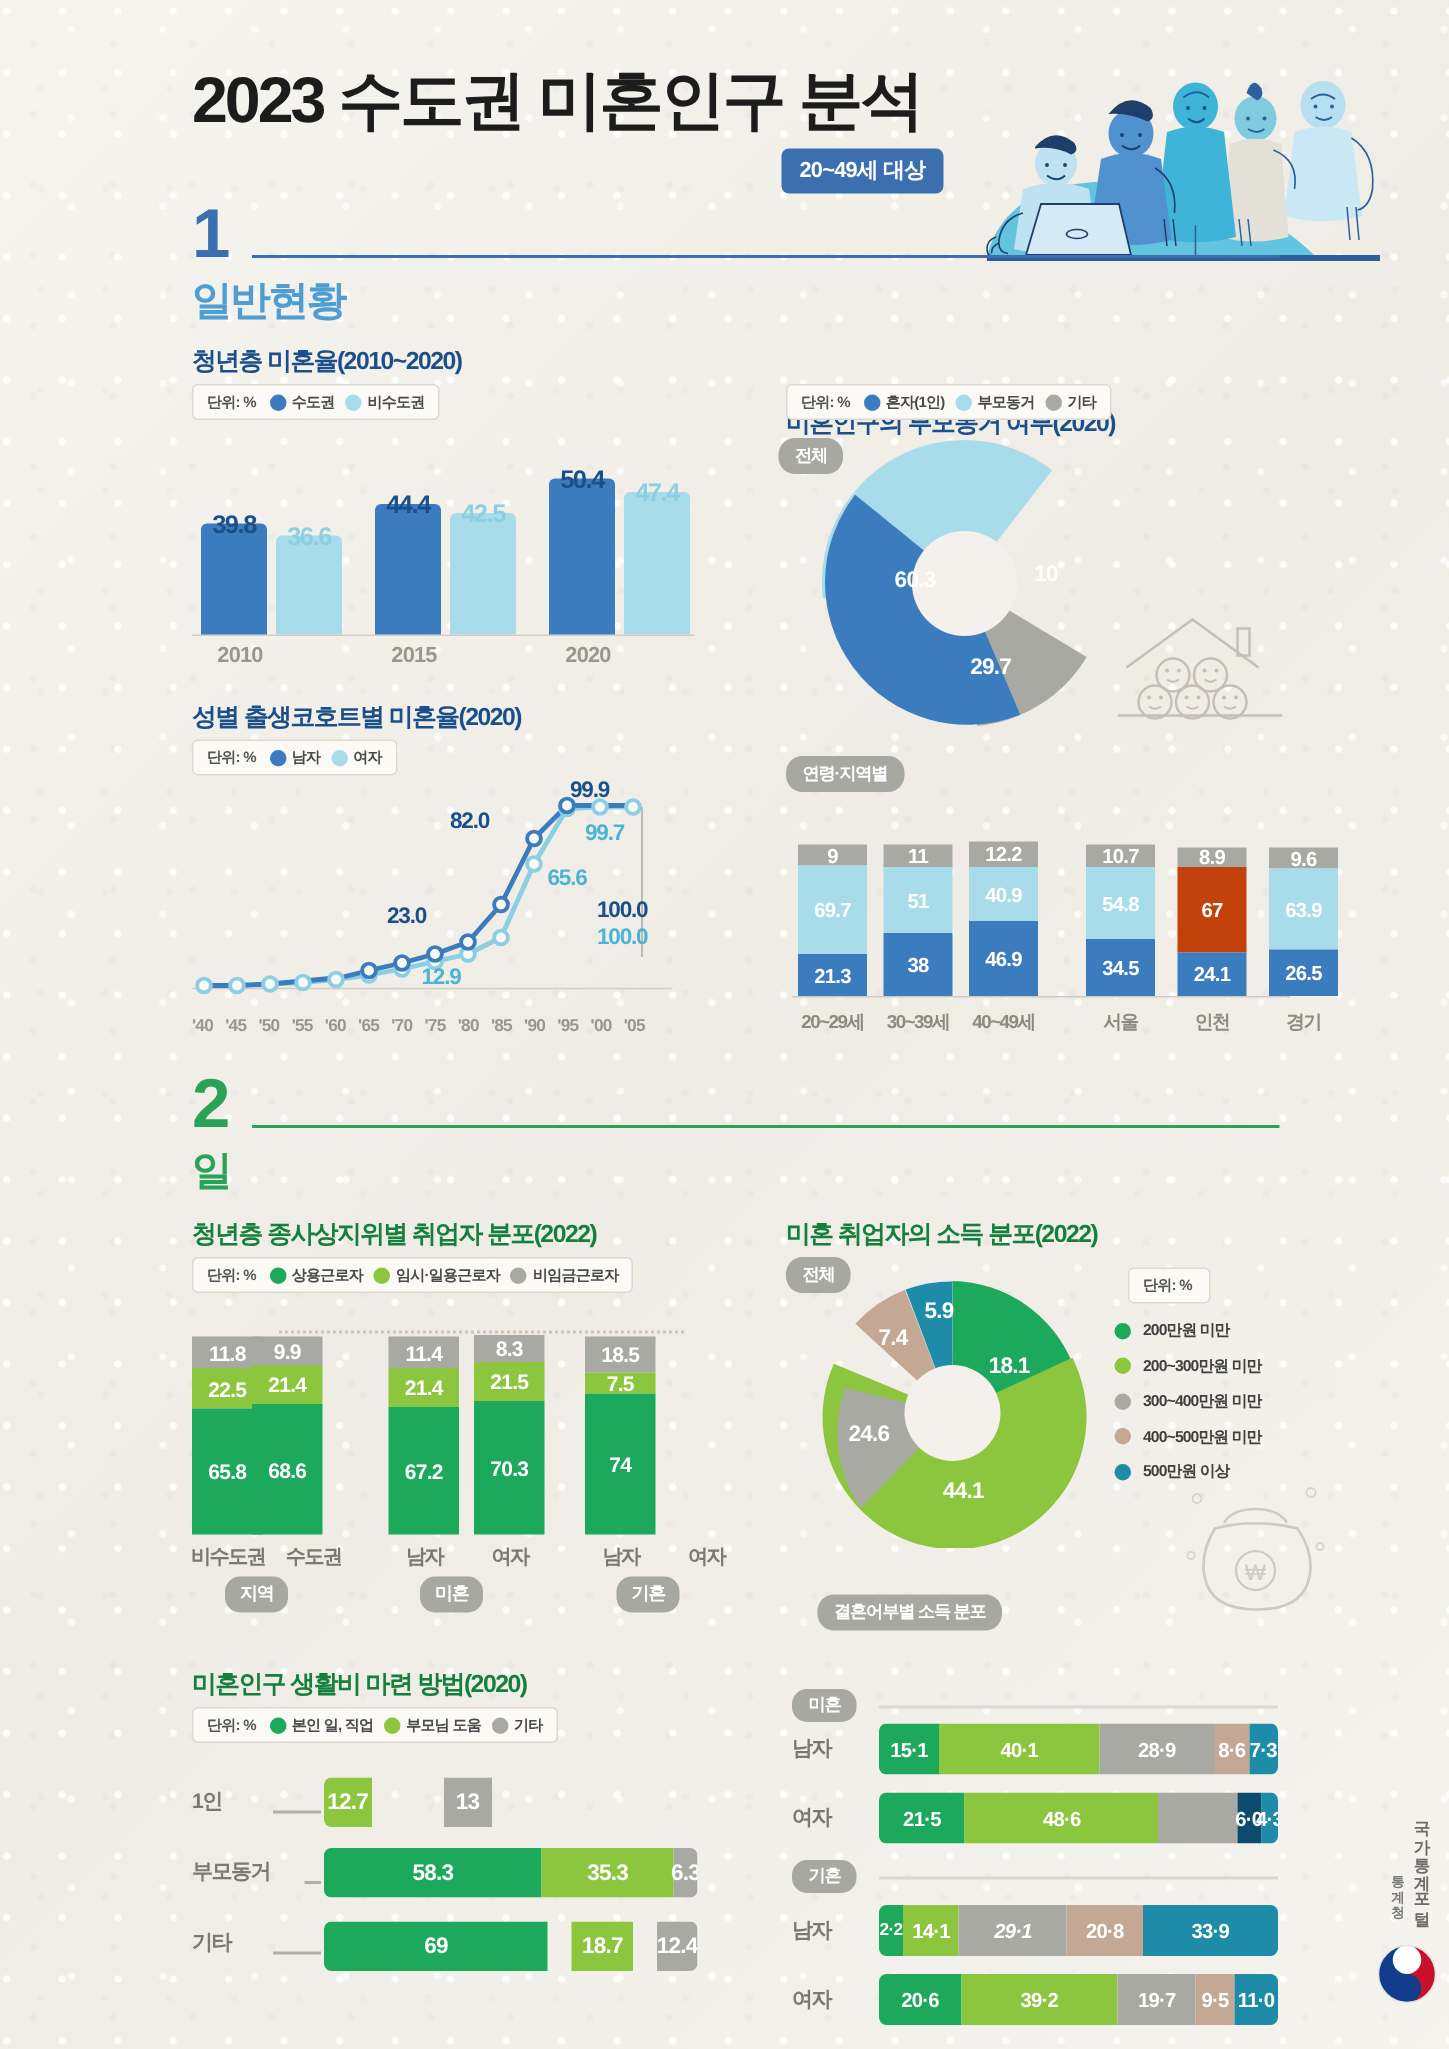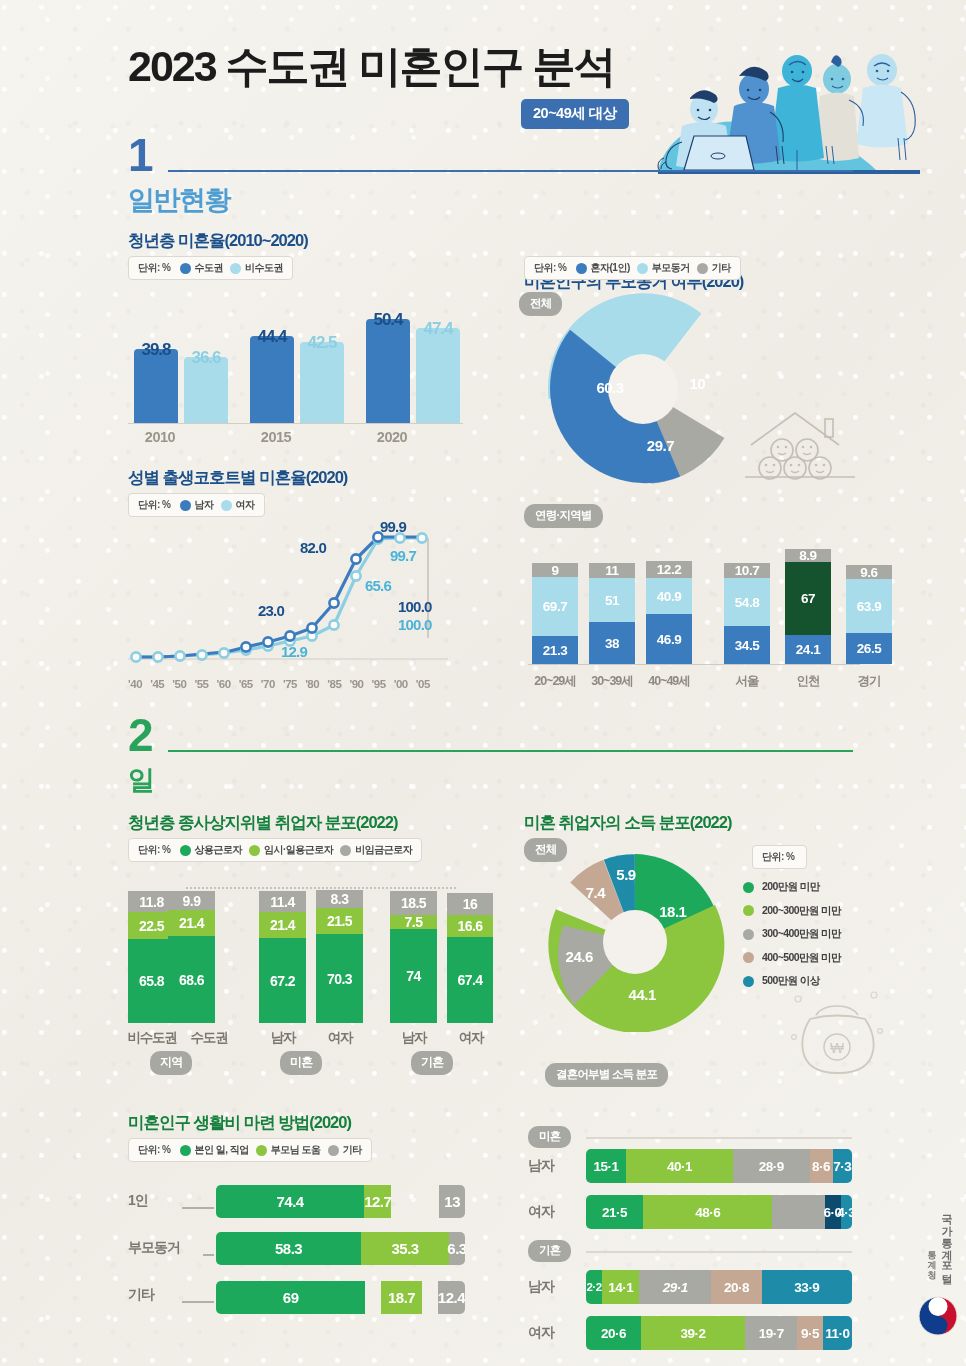--- a/index.html
+++ b/index.html
@@ -450,21 +450,21 @@
       <div class="seg" style="height:36px;  background:#a9dcea;">40.9</div>
       <div class="seg" style="height:50px;  background:#3b7cbe;">46.9</div>
     </div>
     <div class="col" style="left:196px;">
       <div class="seg" style="height:15px;  background:#a9a9a4;">10.7</div>
       <div class="seg" style="height:48px;  background:#a9dcea;">54.8</div>
       <div class="seg" style="height:38px;  background:#3b7cbe;text-align:center;">34.5</div>
     </div>
     <div class="col" style="left:257px;">
       <div class="seg" style="height:13px;  background:#a9a9a4;">8.9</div>
-      <div class="seg" style="height:73px;  background:#14532d;text-align:right;">67</div>
+      <div class="seg" style="height:57px;  background:#c2410c;text-align:right;">67</div>
       <div class="seg" style="height:29px;  background:#3b7cbe;">24.1</div>
     </div>
     <div class="col" style="left:318px; width:46px;">
       <div class="seg" style="height:14px;  background:#a9a9a4;">9.6</div>
       <div class="seg" style="height:54px;  background:#a9dcea;">63.9</div>
       <div class="seg" style="height:31px;  background:#3b7cbe;">26.5</div>
     </div>
 
     <div class="xlab" style="left:-4px;">20~29세</div>
     <div class="xlab" style="left:53px;">30~39세</div>
@@ -515,25 +515,20 @@
     </div>
     <div class="col" style="left:188px;">
       <div class="seg" style="height:18px;  background:#a9a9a4;">8.3</div>
       <div class="seg" style="height:26px;  background:#8cc63f;">21.5</div>
       <div class="seg" style="height:89px;  background:#1da95c;">70.3</div>
     </div>
     <div class="col" style="left:262px;">
       <div class="seg" style="height:24px;  background:#a9a9a4;">18.5</div>
       <div class="seg" style="height:14px;  background:#8cc63f;">7.5</div>
       <div class="seg" style="height:94px;  background:#1da95c;">74</div>
-    </div>
-    <div class="col" style="left:319px; width:46px;">
-      <div class="seg" style="height:22px;  background:#a9a9a4;">16</div>
-      <div class="seg" style="height:22px;  background:#8cc63f;">16.6</div>
-      <div class="seg" style="height:86px;  background:#1da95c;">67.4</div>
     </div>
 
     <div class="xlab" style="left:-12px;">비수도권</div>
     <div class="xlab" style="left:45px;">수도권</div>
     <div class="xlab" style="left:119px;">남자</div>
     <div class="xlab" style="left:176px;">여자</div>
     <div class="xlab" style="left:250px;">남자</div>
     <div class="xlab" style="left:307px;">여자</div>
 
     <div class="gpill" style="left:22px;">지역</div>
@@ -618,21 +613,20 @@
     <span class="li">
       <i class="dot" style="background:#a9a9a4"></i>
       <span>기타</span>
     </span>
   </div>
 
   <div id="chartE">
     <div class="ylab" style="top:7px;">1인</div>
     <div class="tick" style="left:32px; top:22px; width:32px;"></div>
     <div class="row" style="top:0;">
-      <div class="seg" style="width:74.4%; background:#1da95c;">74.4</div>
       <div class="seg" style="width:12.7%; background:#8cc63f;">12.7</div>
       <div class="seg" style="width:12.9%; background:#a9a9a4;margin-left:48px;">13</div>
     </div>
 
     <div class="ylab" style="top:54px;">부모동거</div>
     <div class="tick" style="left:53px; top:69px; width:11px;"></div>
     <div class="row" style="top:47px;">
       <div class="seg" style="width:58.3%; background:#1da95c;">58.3</div>
       <div class="seg" style="width:35.3%; background:#8cc63f;">35.3</div>
       <div class="seg" style="width:6.4%;  background:#a9a9a4;">6.3</div>

